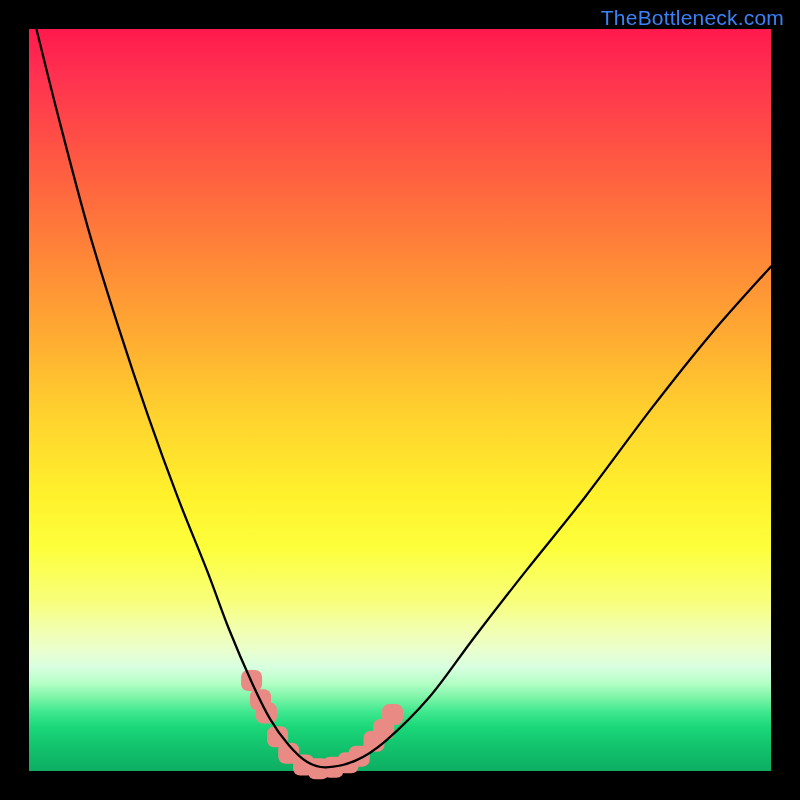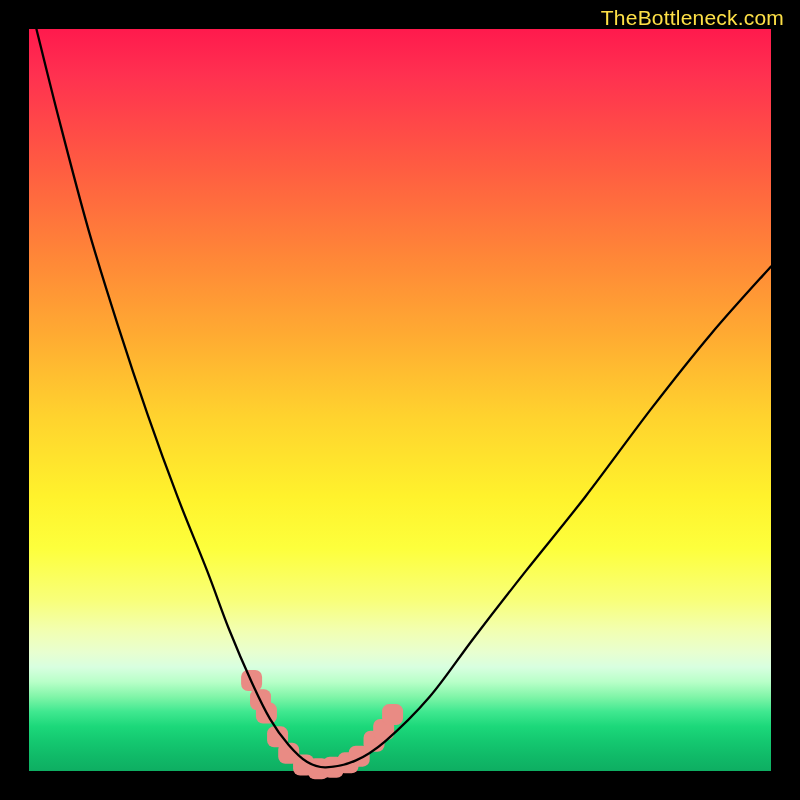--- a/index.html
+++ b/index.html
@@ -42,21 +42,21 @@
       #1cd87a 94%,
       #14c870 96%,
       #10ba68 98%,
       #0eae62 100%
     );
   }
   .watermark {
     position: absolute;
     top: 6px;
     right: 16px;
-    color: #fde047;
+    color: #3b82f6;
     font-size: 21px;
     font-weight: 500;
     letter-spacing: 0.2px;
     margin-left: 41px;
   }
   svg.curve {
     position: absolute;
     left: 0;
     top: 0;
     width: 742px;

